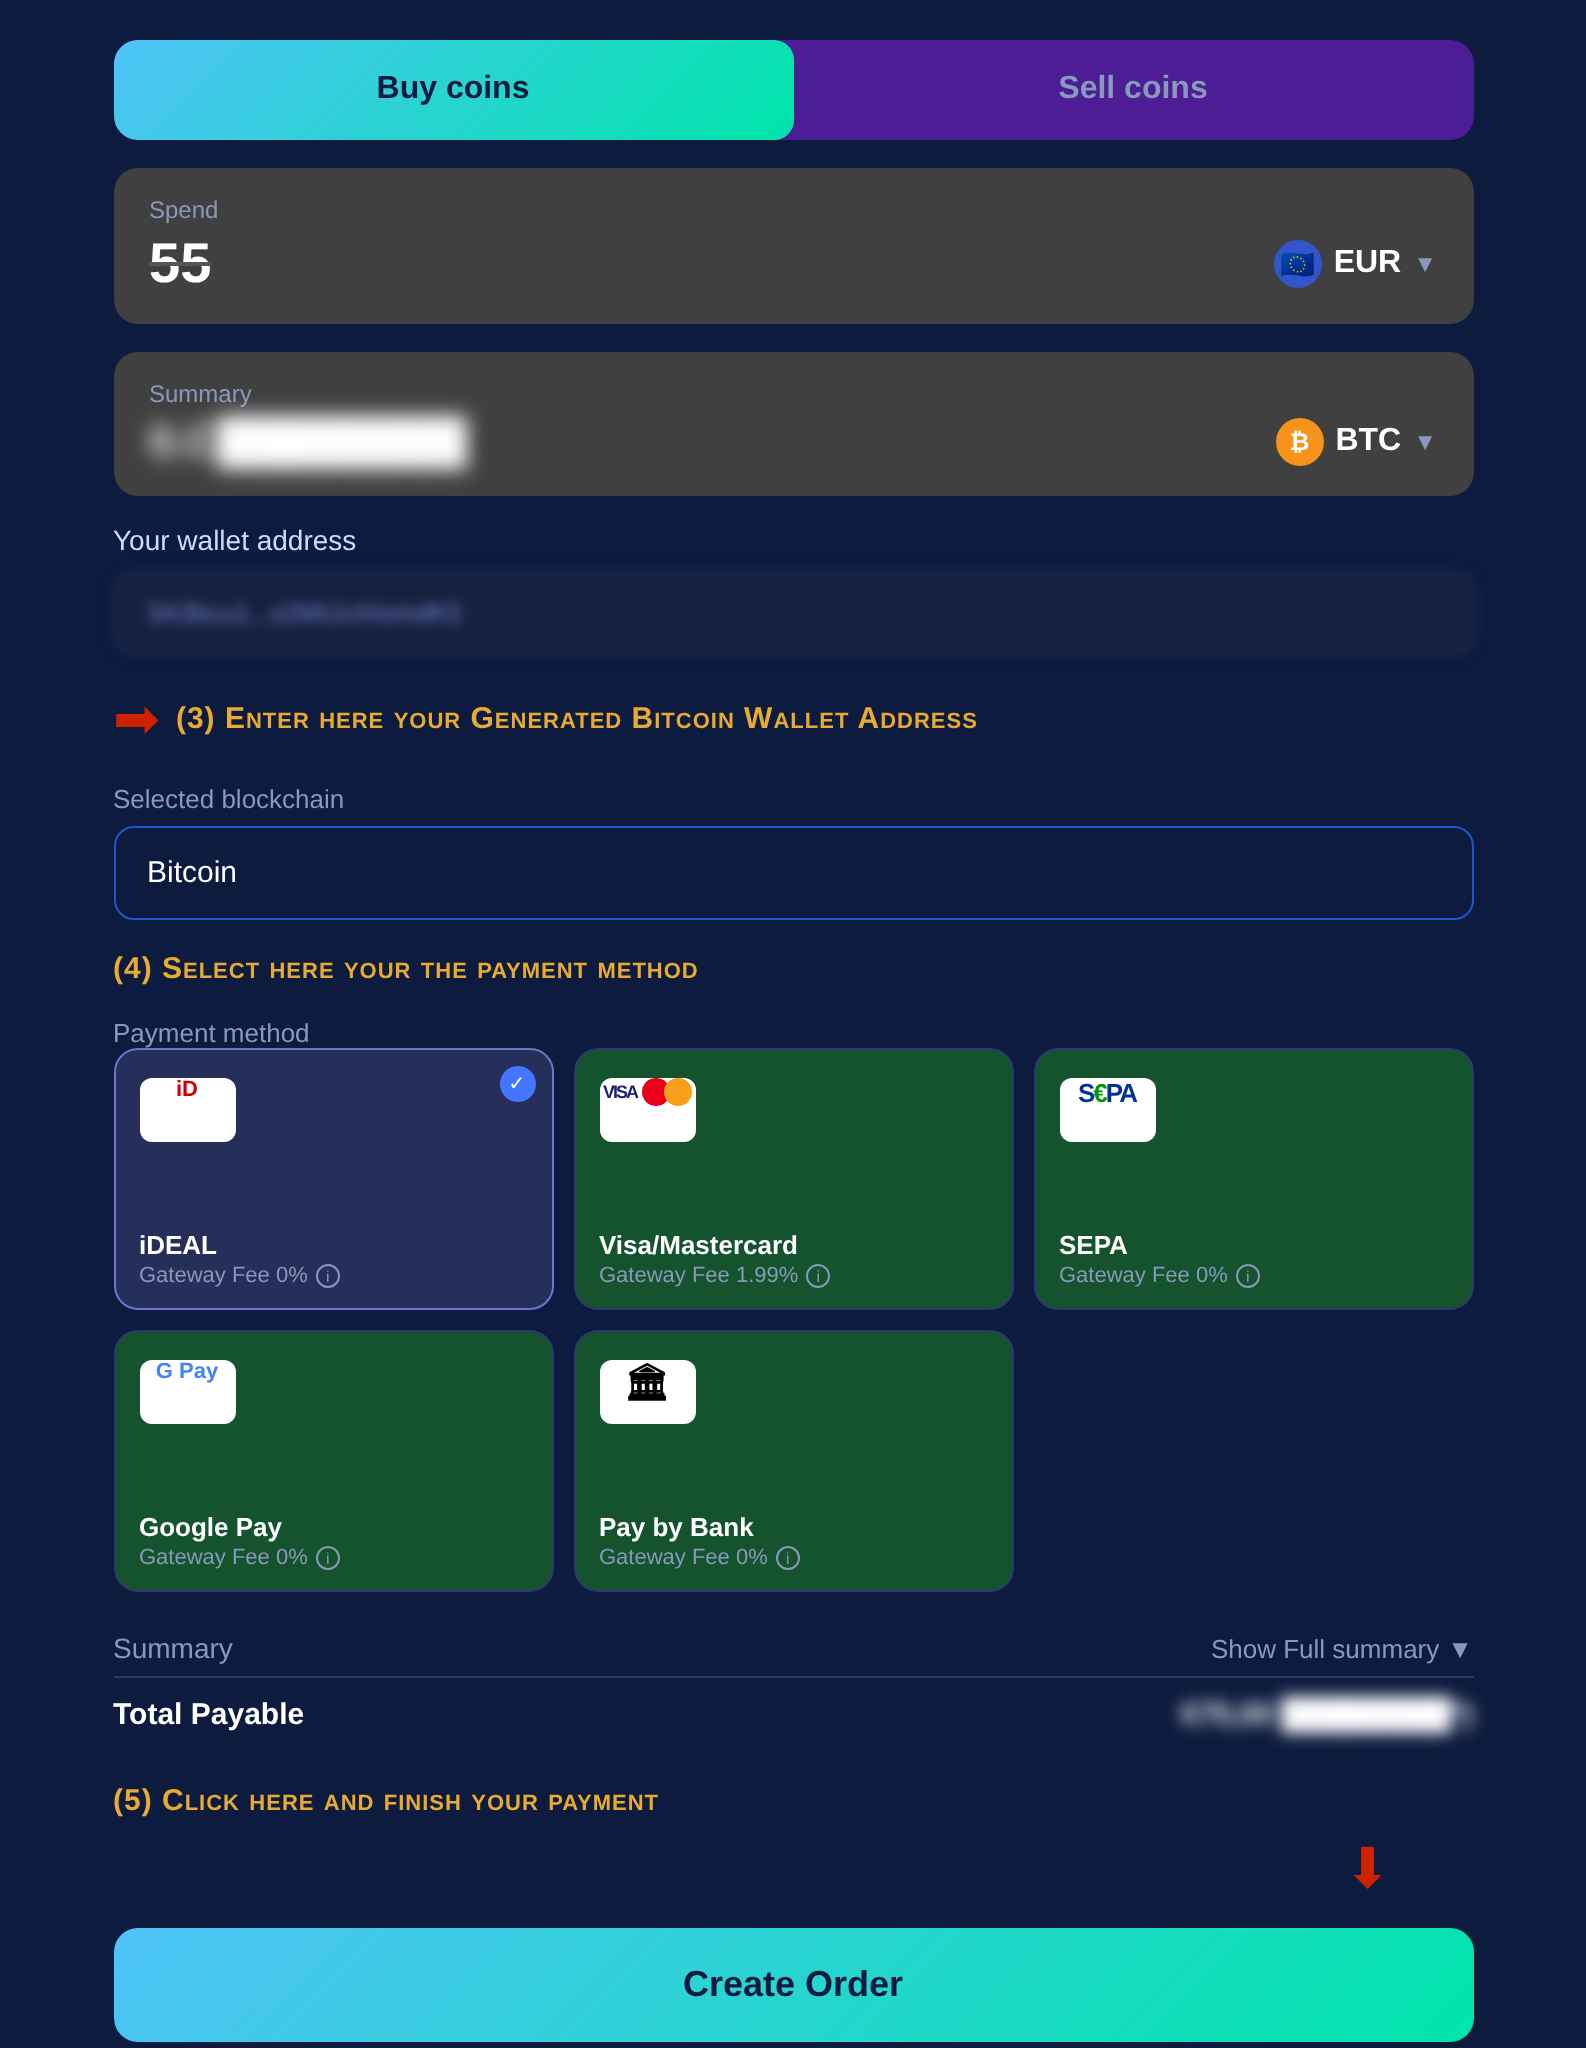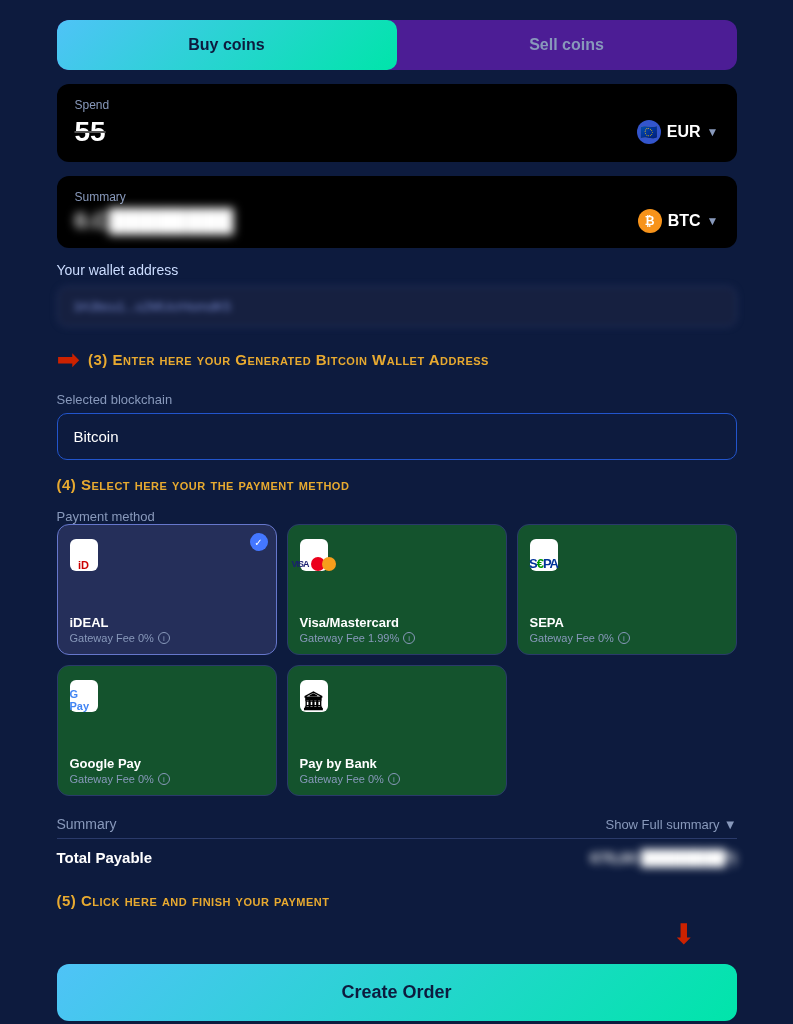--- a/index.html
+++ b/index.html
@@ -40,21 +40,21 @@
       background: linear-gradient(135deg, #4fc3f7, #00e5aa);
       color: #0d1b3e;
       border-radius: 10px;
     }
     .tab-btn.inactive {
       color: #8899bb;
     }
 
     
     .input-card {
-      background: #000000;
+      background: #404040;
       border-radius: 12px;
       padding: 14px 18px;
     }
     .input-card label {
       font-size: 12px;
       color: #8899bb;
       display: block;
       margin-bottom: 4px;
     }
     .input-card-row {
@@ -182,24 +182,24 @@
       border-radius: 12px;
       padding: 14px 12px 10px 12px;
       cursor: pointer;
       position: relative;
     }
     .payment-card.selected {
       background: #252f5a;
       border: 1.5px solid #6677cc;
     }
     .payment-card-logo {
-      width: 28px;
+      width: 48px;
       height: 32px;
       display: flex;
-      align-items: flex-end;
+      align-items: flex-start;
       justify-content: center;
       background: white;
       border-radius: 6px;
       margin-bottom: 8px;
       font-size: 10px;
       font-weight: 900;
     }
     .ideal-logo {
       font-size: 11px;
       font-weight: 900;

